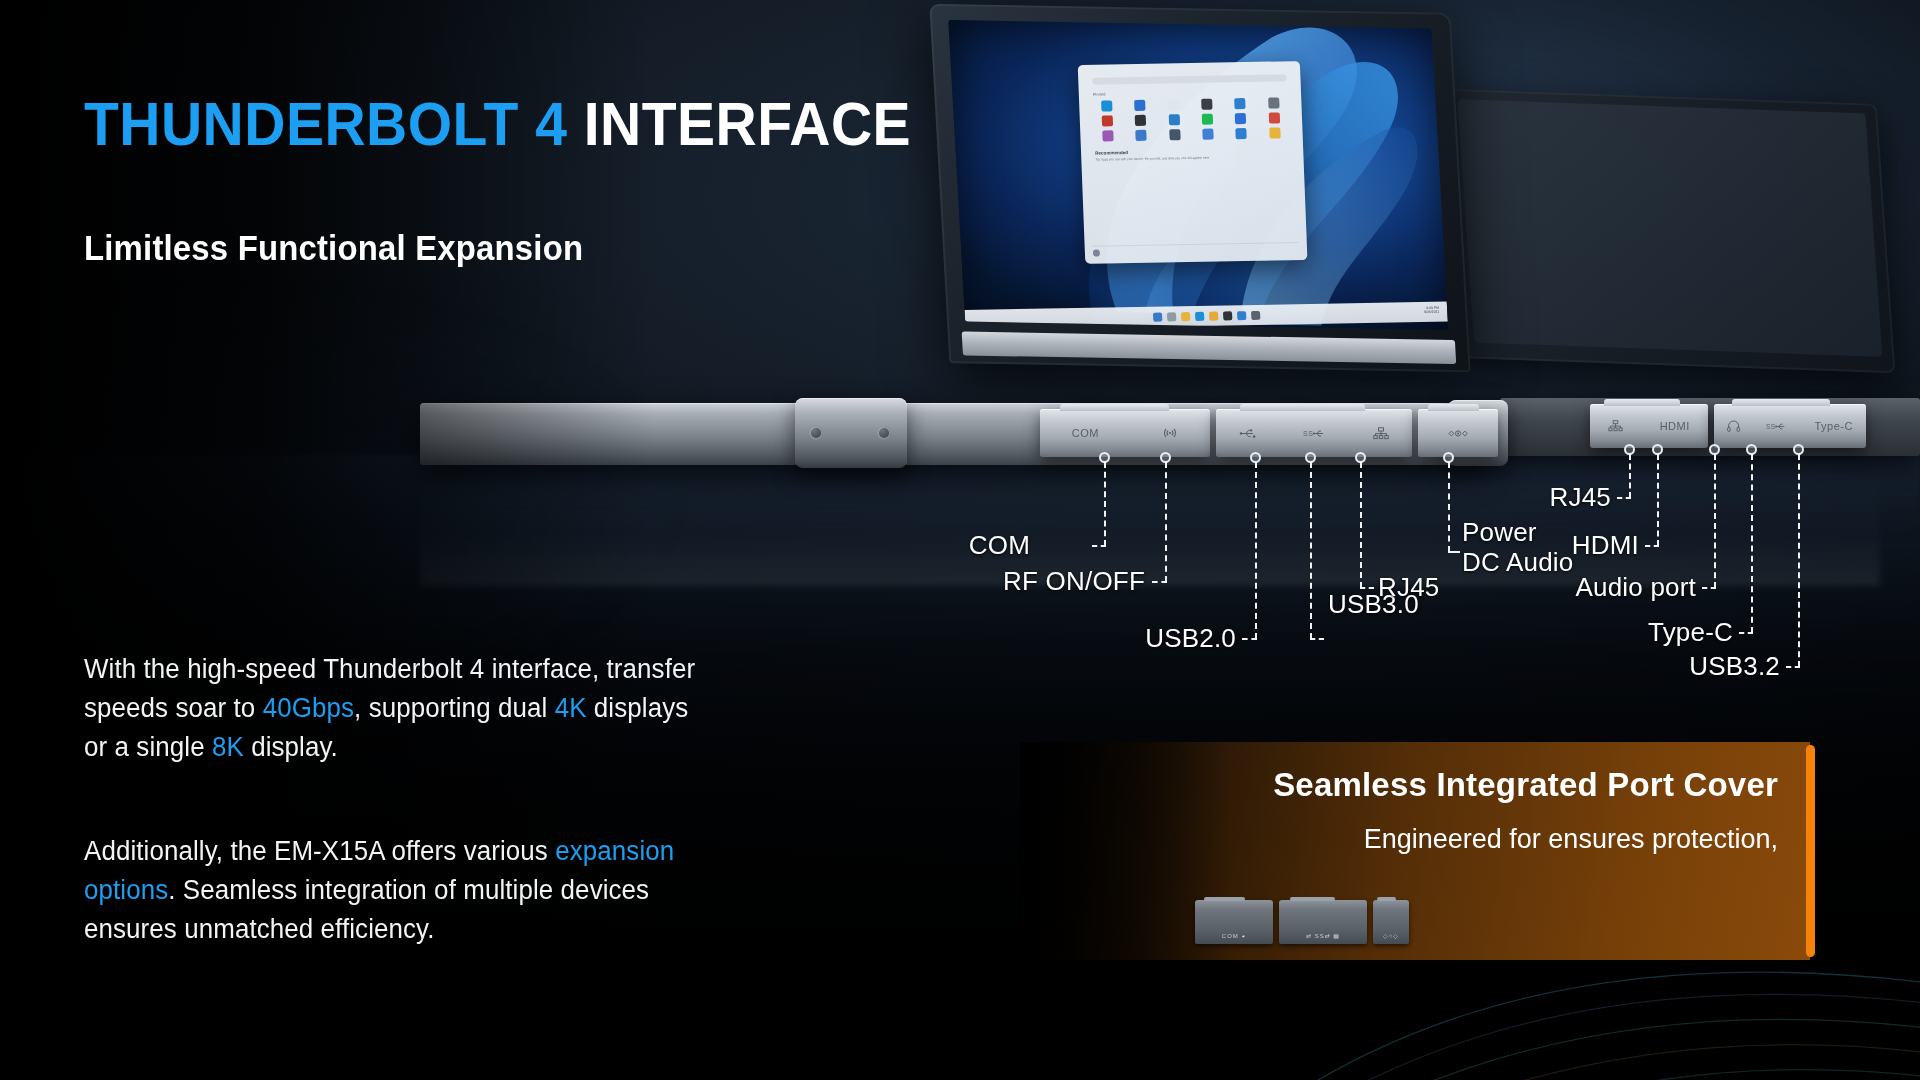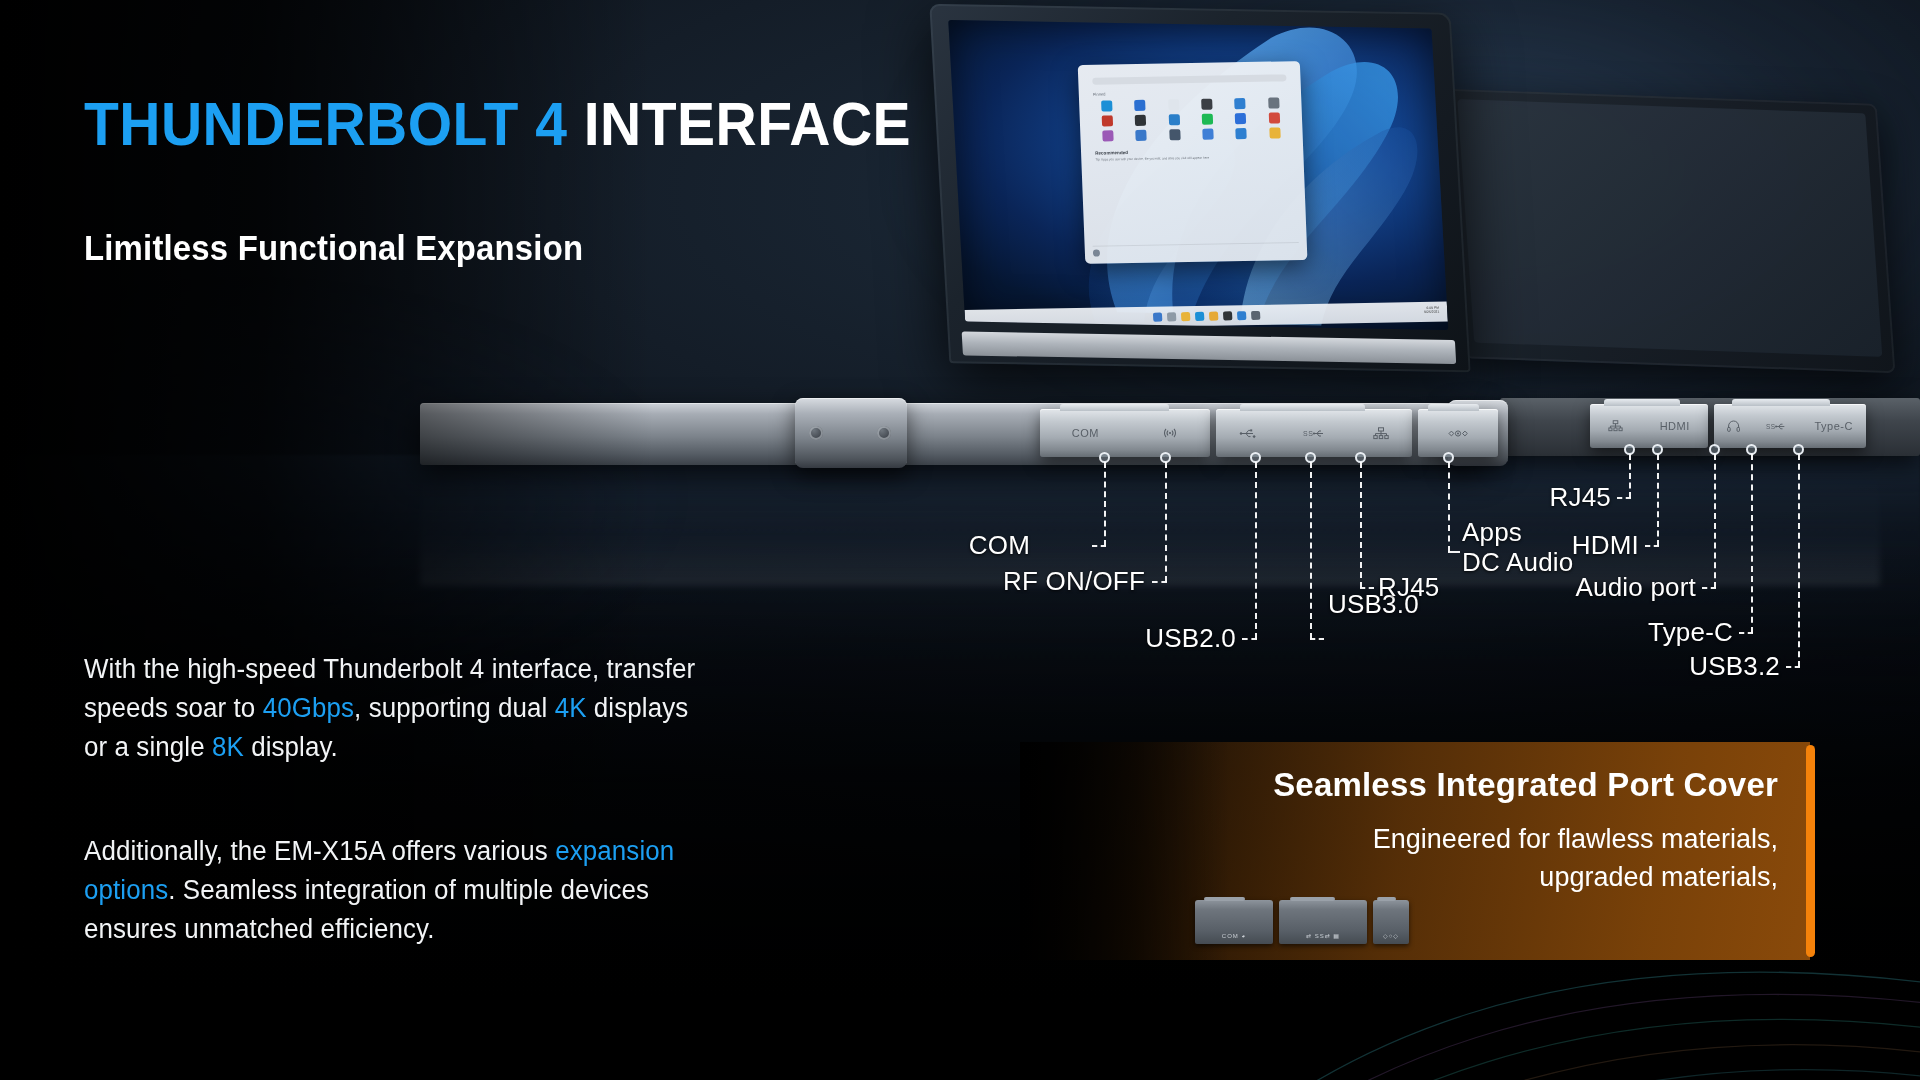--- a/index.html
+++ b/index.html
@@ -483,21 +483,21 @@
 
   <div class="dot" style="left:1355px;top:452px;"></div>
   <div class="leader" style="left:1360px;top:462px;height:126px;"></div>
   <div class="leader-h" style="left:1360px;top:587px;width:14px;"></div>
   <div class="callout" style="left:1378px;top:587px;transform:translateY(-50%);">RJ45</div>
 
   <div class="dot" style="left:1443px;top:452px;"></div>
   <div class="leader" style="left:1448px;top:462px;height:90px;"></div>
   <div class="leader-h" style="left:1448px;top:551px;width:12px;"></div>
   <div class="callout two-line" style="left:1462px;top:517px;">
-    <div>Apps</div>
+    <div>Power</div>
     <div>DC Audio</div>
   </div>
 
   <div class="dot" style="left:1624px;top:444px;"></div>
   <div class="leader" style="left:1629px;top:454px;height:44px;"></div>
   <div class="leader-h" style="left:1617px;top:497px;width:14px;"></div>
   <div class="callout" style="left:1611px;top:497px;transform:translate(-100%,-50%);">RJ45</div>
 
   <div class="dot" style="left:1652px;top:444px;"></div>
   <div class="leader" style="left:1657px;top:454px;height:92px;"></div>
@@ -516,22 +516,21 @@
 
   <div class="dot" style="left:1793px;top:444px;"></div>
   <div class="leader" style="left:1798px;top:454px;height:213px;"></div>
   <div class="leader-h" style="left:1786px;top:666px;width:14px;"></div>
   <div class="callout" style="left:1780px;top:666px;transform:translate(-100%,-50%);">USB3.2</div>
 
   <div class="panel">
     <div class="panel-fade"></div>
     <div class="panel-title">Seamless Integrated Port Cover</div>
     <div class="panel-body">
-      <div>Engineered for flawless materials,</div>
-      <div>upgraded materials,</div>
+      <div>Engineered for ensures protection,</div>
     </div>
   </div>
   <div class="panel-bar"></div>
 
   <div class="thumbs">
     <div class="thumb" style="width:78px;height:44px;">
       <span class="tg">COM ◕</span>
     </div>
     <div class="thumb" style="width:88px;height:44px;">
       <span class="tg">⇄ SS⇄ ▦</span>

